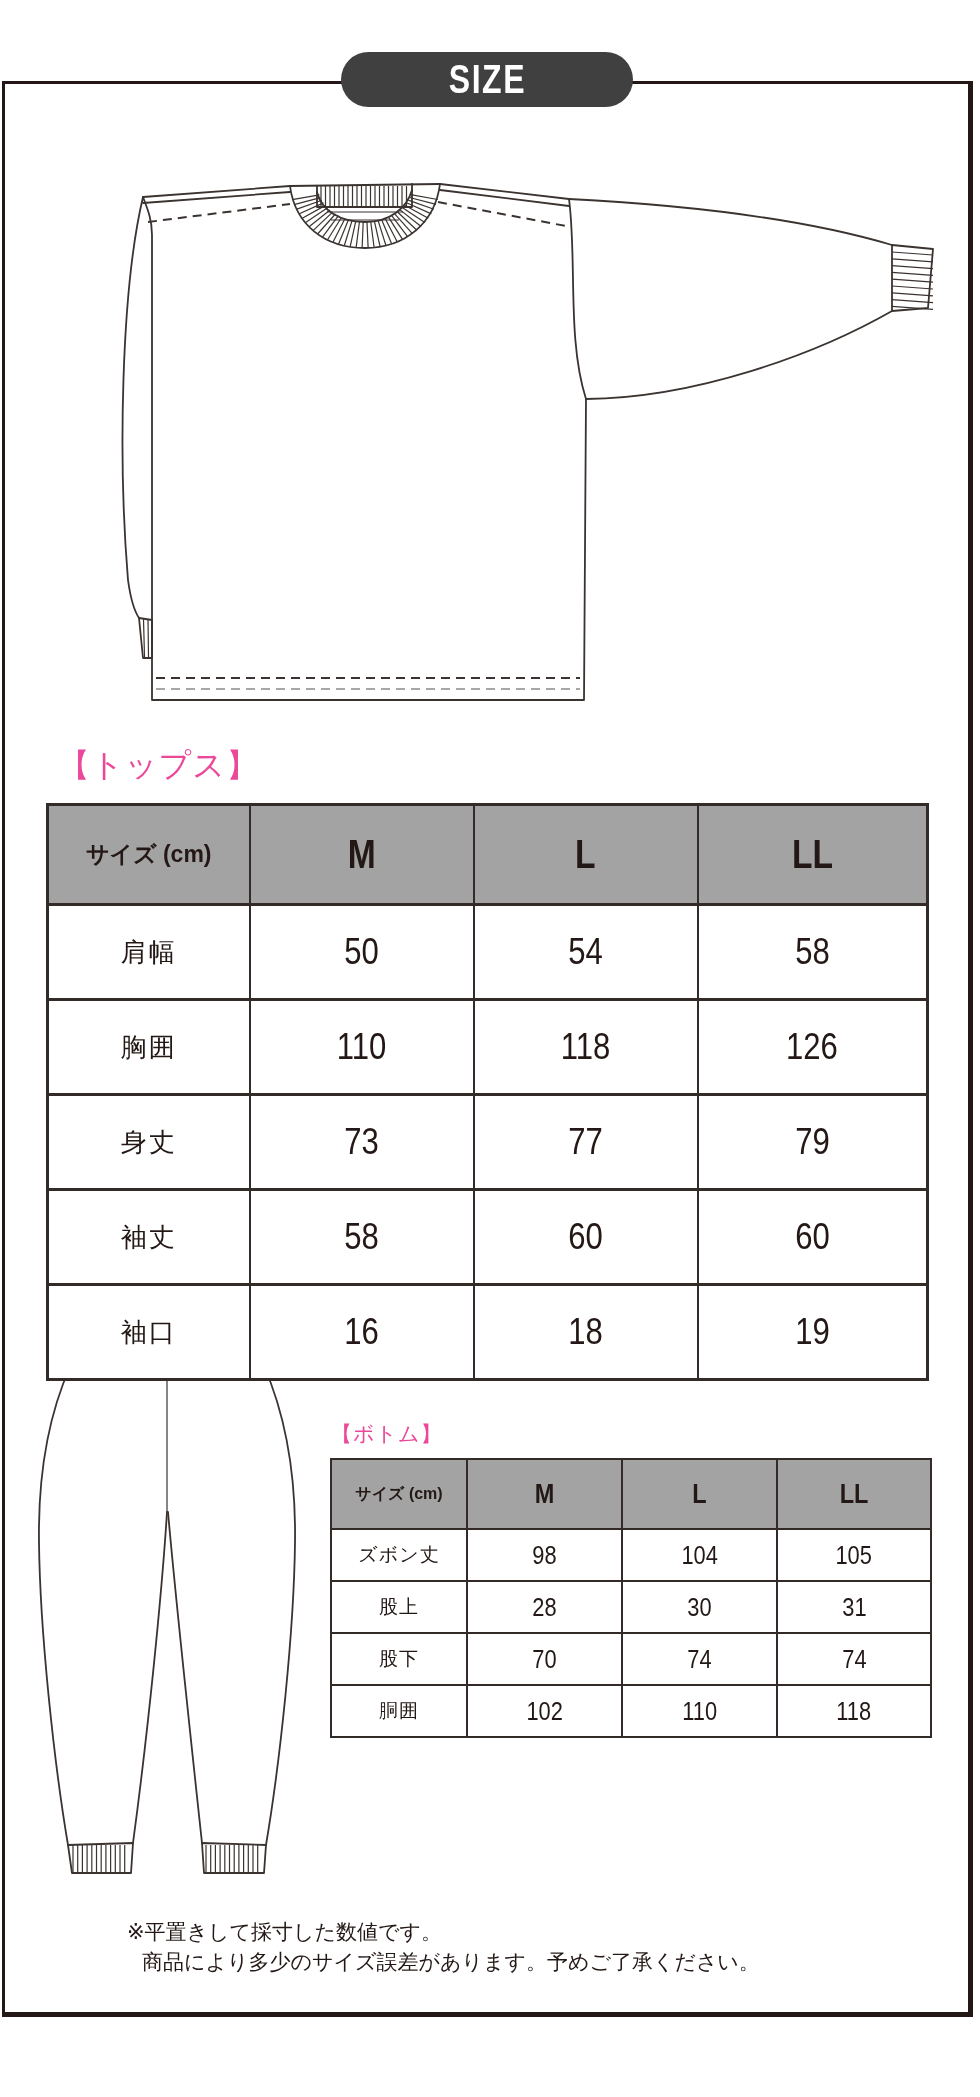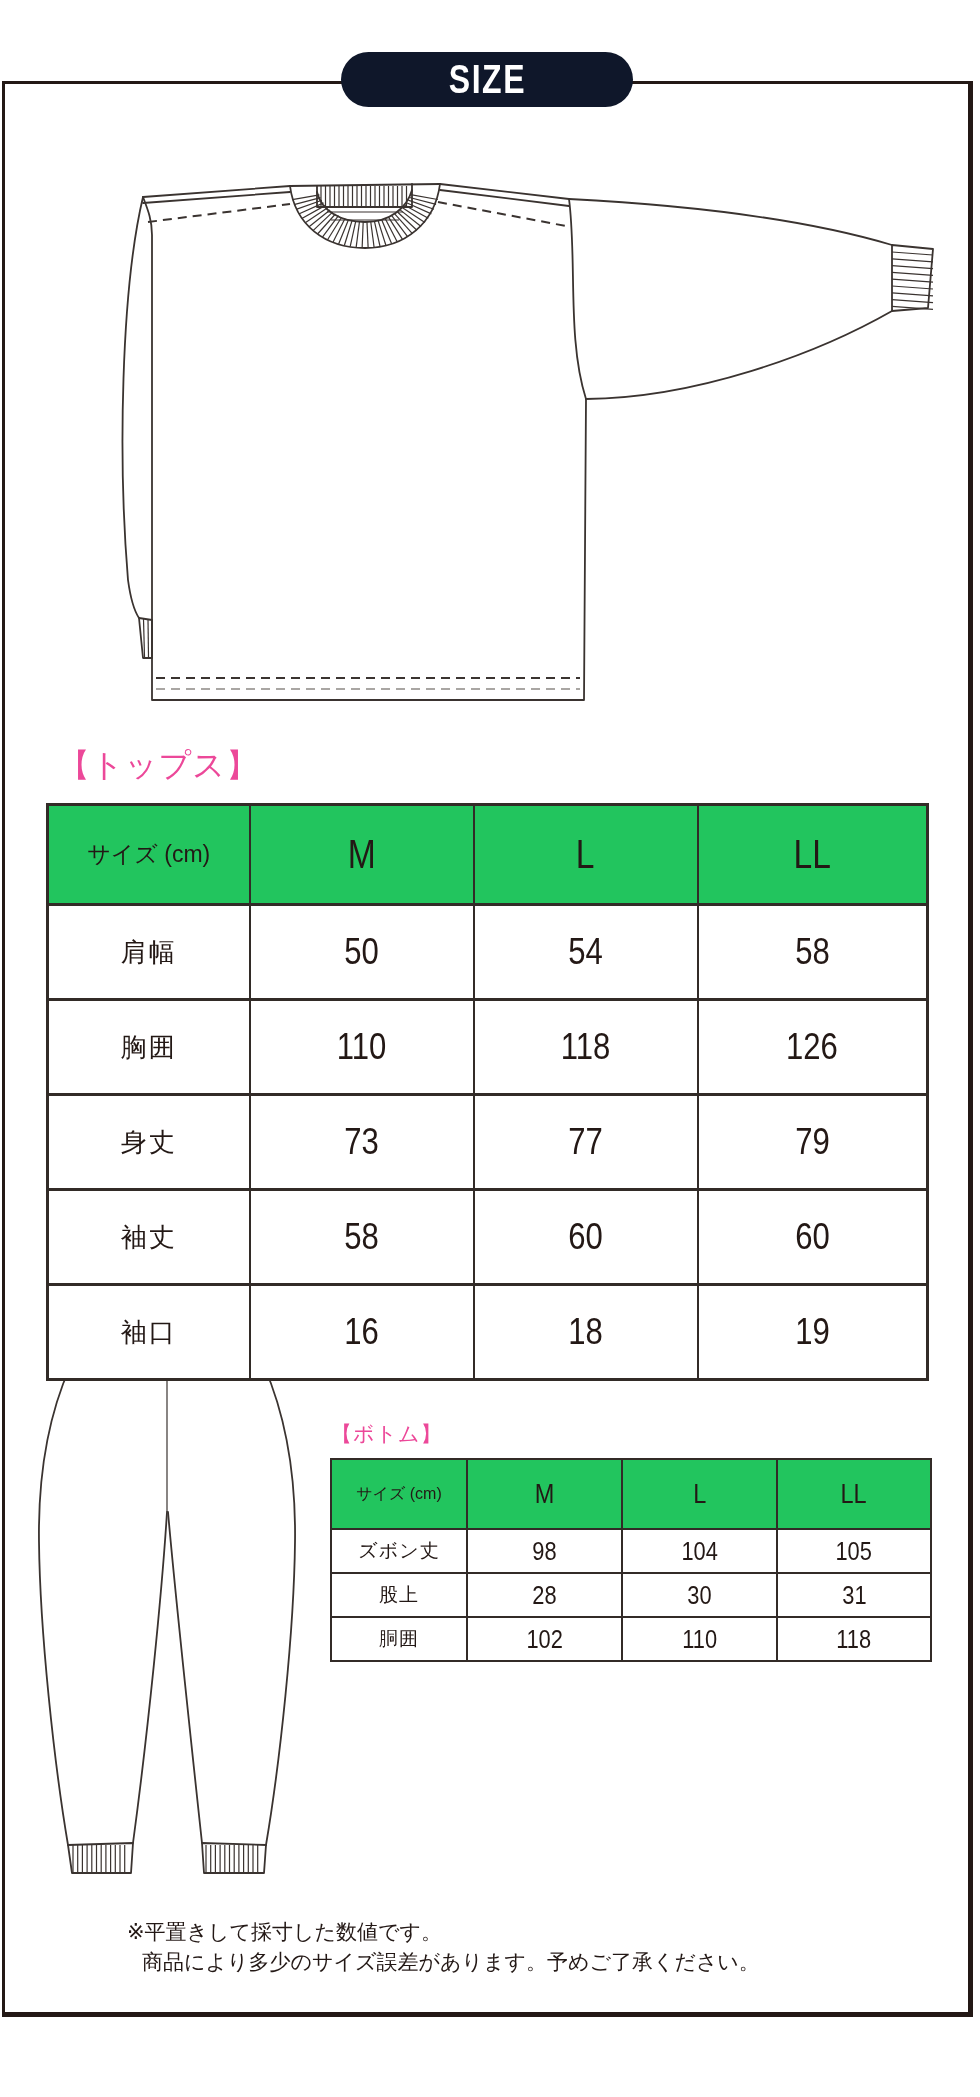--- a/index.html
+++ b/index.html
@@ -4,49 +4,49 @@
 <style>
   html,body{margin:0;padding:0;background:#fff;}
   body{font-family:"Liberation Sans","DejaVu Sans",sans-serif;color:#231815;}
   #page{position:relative;width:980px;height:2097px;background:#fff;overflow:hidden;}
 
   
   #frame{position:absolute;left:2px;top:81px;width:971px;height:1936px;box-sizing:border-box;
          border:3px solid #231815;border-right-width:5px;border-bottom-width:5px;z-index:1;}
 
   
-  #badge{position:absolute;left:341px;top:52px;width:292px;height:55px;background:#0f172a;
+  #badge{position:absolute;left:341px;top:52px;width:292px;height:55px;background:#404040;
          border-radius:28px;z-index:2;display:flex;align-items:center;justify-content:center;}
   #badge span{color:#fff;font-size:40px;font-weight:bold;letter-spacing:2px;
               display:inline-block;transform:scaleX(.8);}
 
   
   .sec-label{position:absolute;z-index:2;color:#ec4899;letter-spacing:1px;}
   #tops-label{left:58px;top:744px;font-size:32px;}
   #bottoms-label{left:331px;top:1420px;font-size:21px;}
 
   
   .size-table{position:absolute;z-index:2;border-collapse:collapse;table-layout:fixed;background:#fff;}
   .size-table td{text-align:center;vertical-align:middle;color:#231815;padding:0;}
-  .size-table tr.head td{background:#22c55e;}
+  .size-table tr.head td{background:#a3a3a3;font-weight:bold;}
   .cn{display:inline-block;transform:scaleX(.84);white-space:nowrap;}
 
   #tops-table{left:46px;top:803px;width:880px;border:3px solid #322b27;}
   #tops-table td{border:2px solid #322b27;border-top-width:3px;border-bottom-width:3px;}
   #tops-table tr.head{height:100px;}
   #tops-table tr.data{height:95px;}
   #tops-table .size-label{font-size:23px;}
   #tops-table .col{font-size:40px;}
   #tops-table .rlabel{font-size:26px;letter-spacing:2px;}
   #tops-table .val{font-size:37px;}
 
   #bottoms-table{left:330px;top:1458px;width:600px;border:2px solid #322b27;}
   #bottoms-table td{border:2px solid #322b27;}
   #bottoms-table tr.head{height:70px;}
-  #bottoms-table tr.data{height:44px;}
+  #bottoms-table tr.data{height:52px;}
   #bottoms-table .size-label{font-size:16px;}
   #bottoms-table .col{font-size:28px;}
   #bottoms-table .rlabel{font-size:19px;letter-spacing:1px;}
   #bottoms-table .val{font-size:26px;text-align:center;}
 
   
   .illus{position:absolute;z-index:2;}
   #shirt-svg{left:85px;top:140px;}
   #pants-svg{left:30px;top:1332px;}
   .ln{fill:none;stroke:#3a3330;stroke-width:1.8;stroke-linejoin:round;stroke-linecap:round;}
@@ -310,20 +310,26 @@
         <td class="val"><span class="cn">104</span></td>
         <td class="val"><span class="cn">105</span></td>
       </tr>
       <tr class="data">
         <td class="rlabel"><span>股上</span></td>
         <td class="val"><span class="cn">28</span></td>
         <td class="val"><span class="cn">30</span></td>
         <td class="val"><span class="cn">31</span></td>
       </tr>
       <tr class="data">
+        <td class="rlabel"><span>股下</span></td>
+        <td class="val"><span class="cn">70</span></td>
+        <td class="val"><span class="cn">74</span></td>
+        <td class="val"><span class="cn">74</span></td>
+      </tr>
+      <tr class="data">
         <td class="rlabel"><span>胴囲</span></td>
         <td class="val"><span class="cn">102</span></td>
         <td class="val"><span class="cn">110</span></td>
         <td class="val"><span class="cn">118</span></td>
       </tr>
     </tbody>
   </table>
 
   <div id="footnote">
     <div class="l1">※平置きして採寸した数値です。</div>

